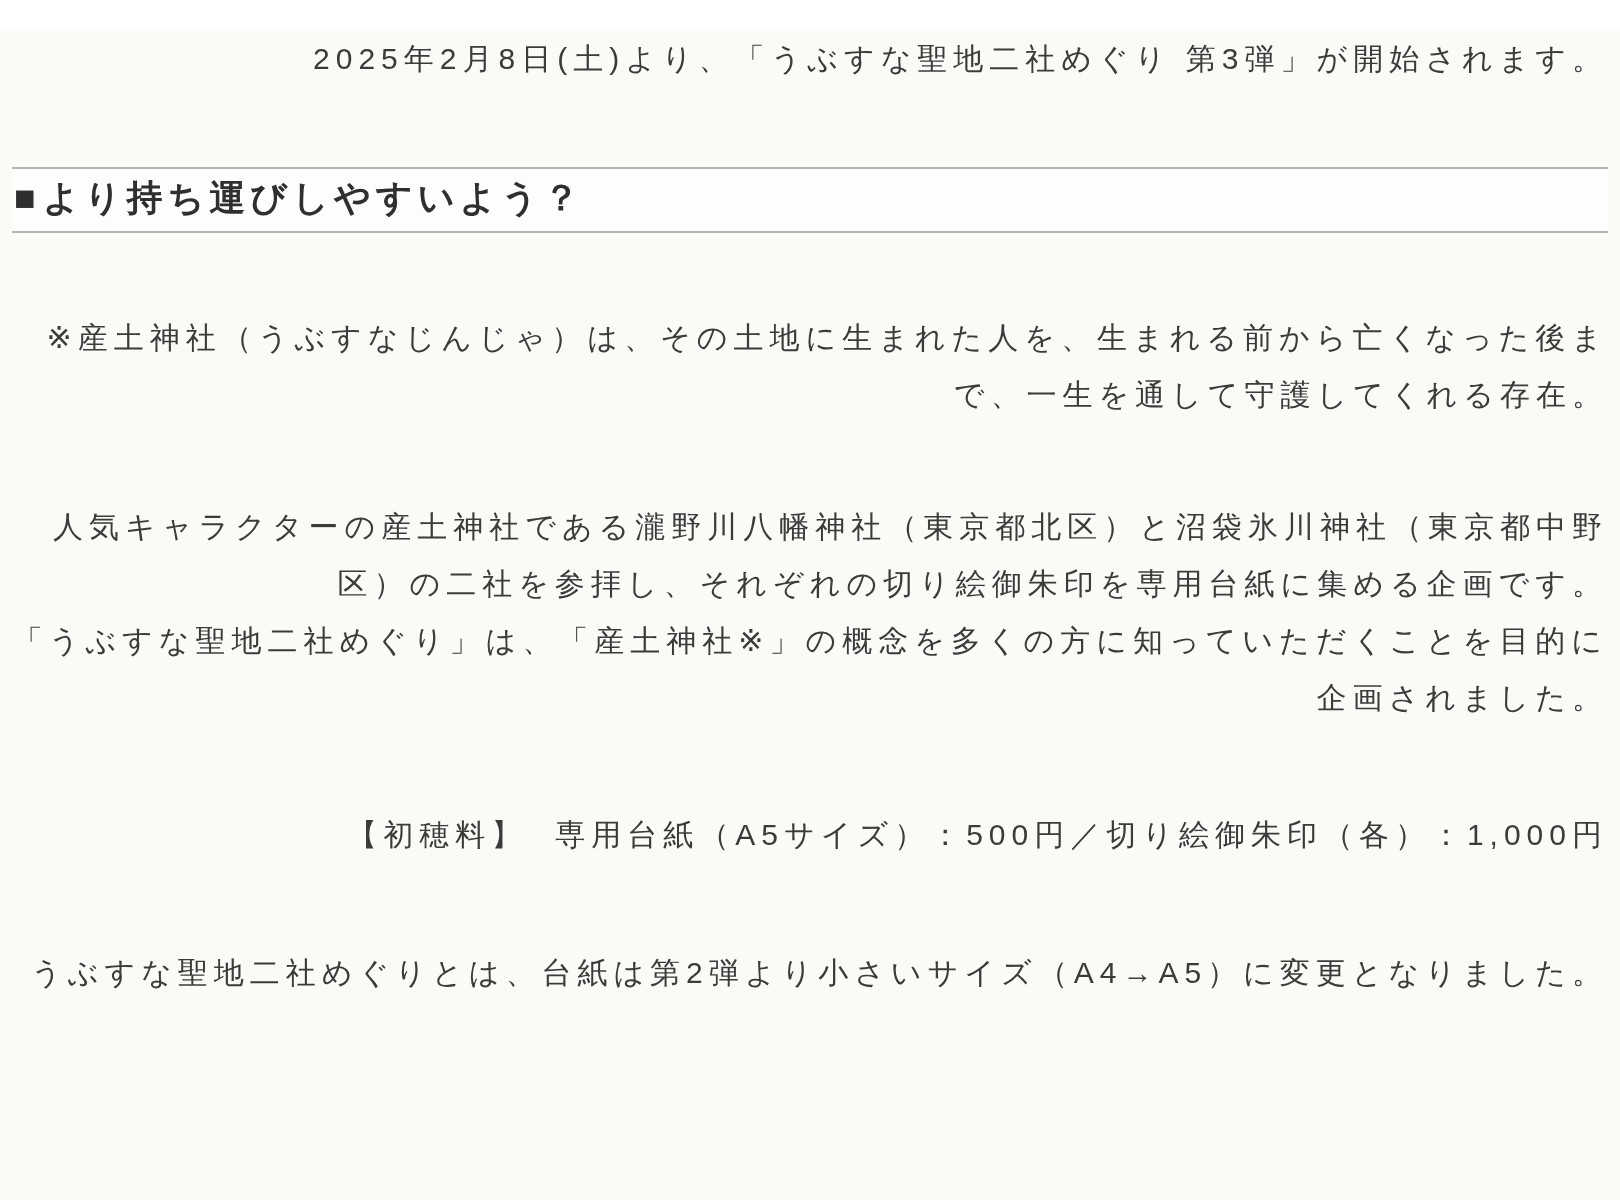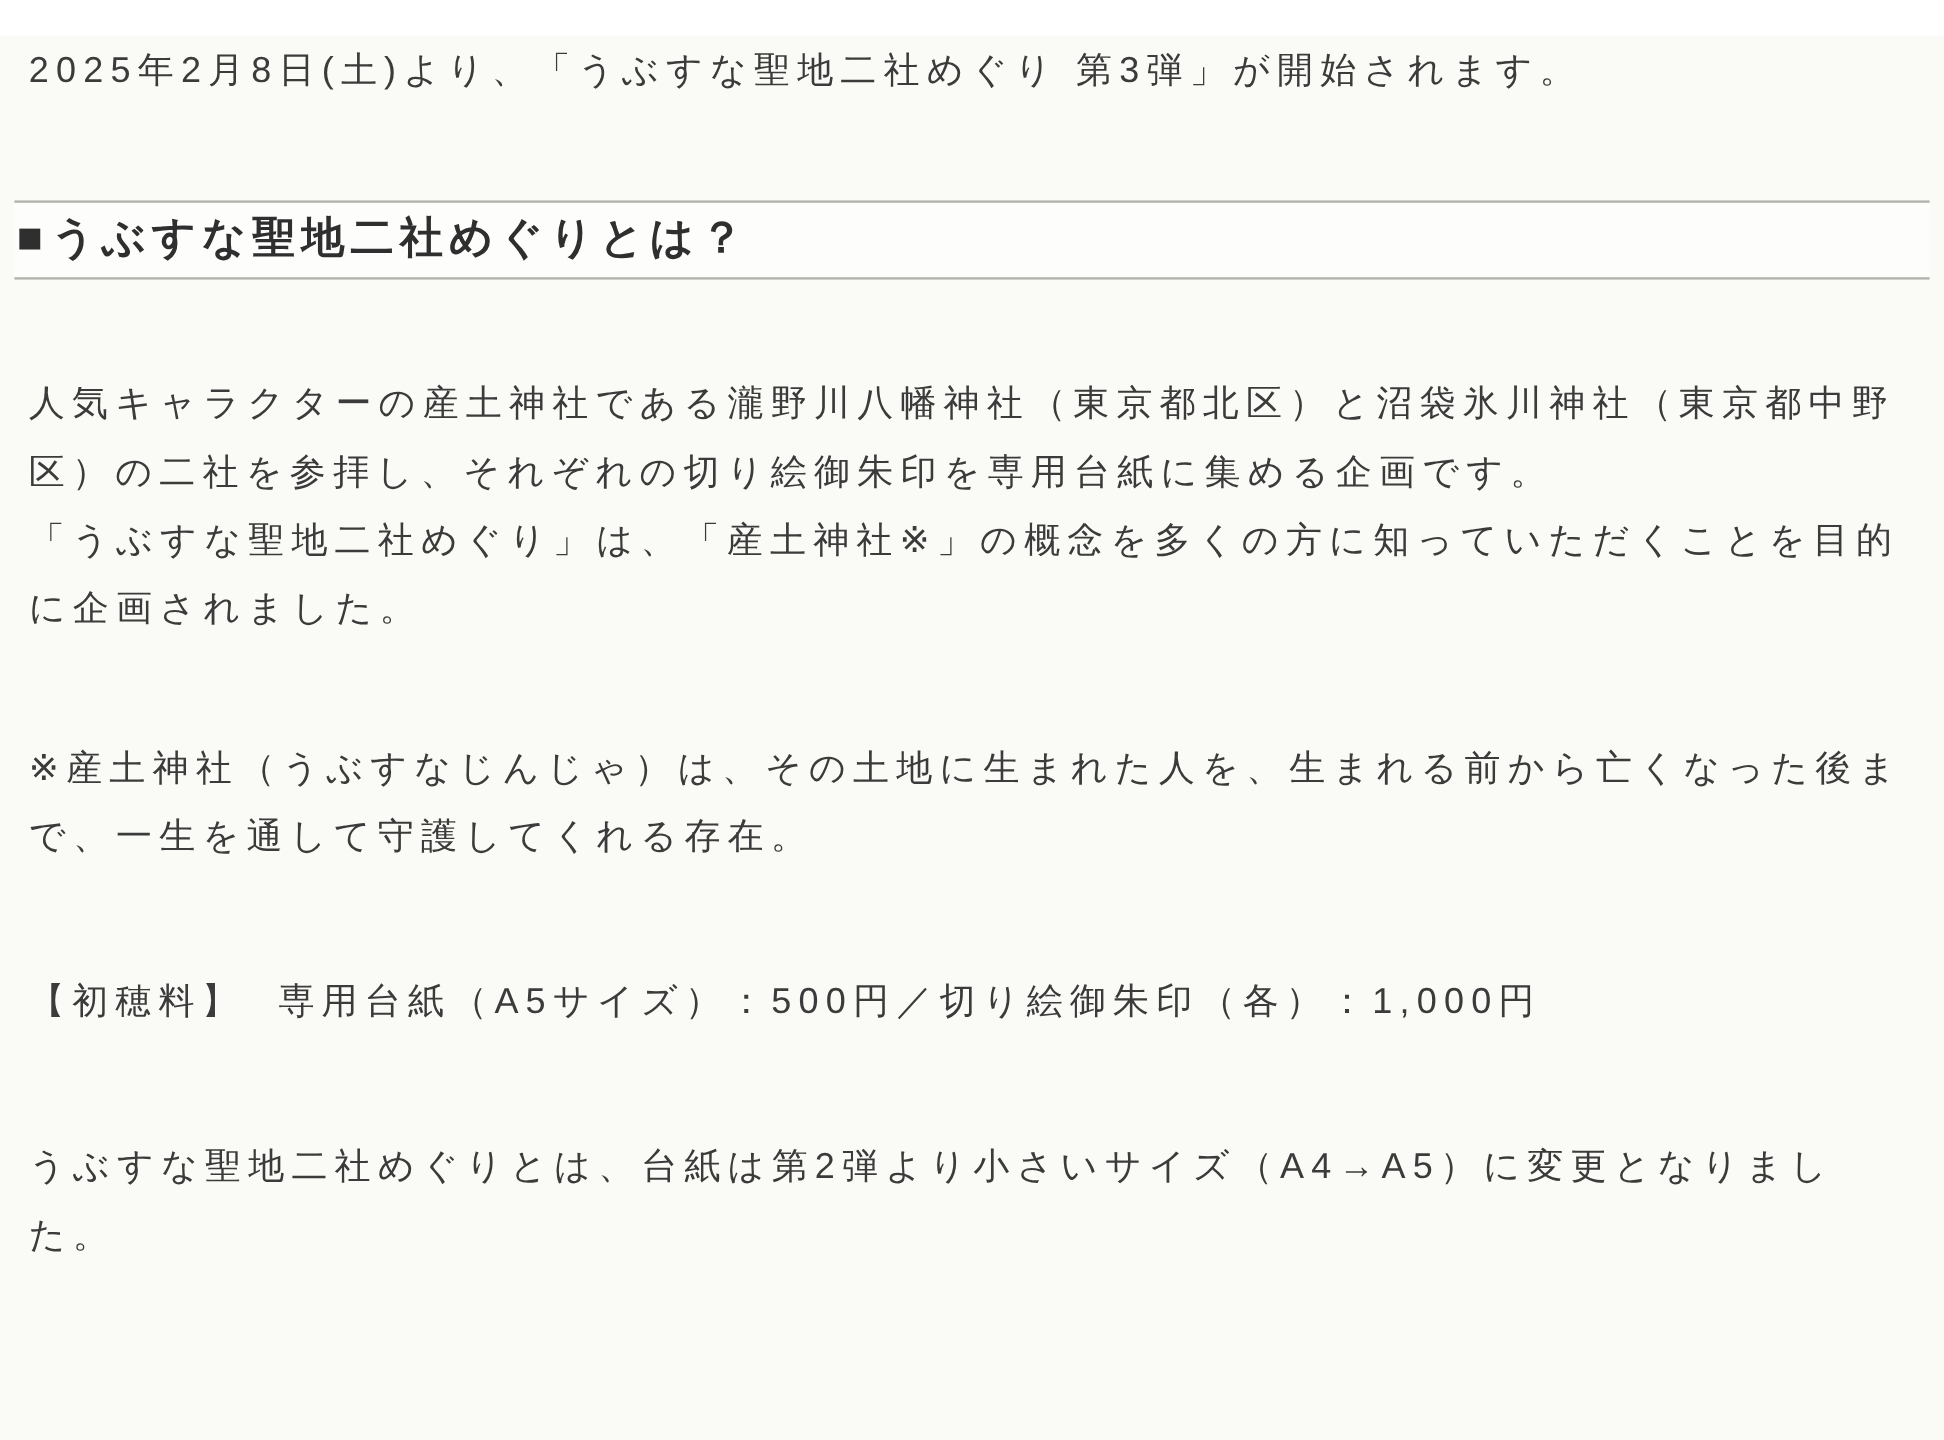--- a/index.html
+++ b/index.html
@@ -15,25 +15,25 @@
     font-family: "Liberation Sans", "DejaVu Sans", sans-serif;
   }
   .top-strip {
     height: 30px;
     background: #ffffff;
   }
   .content {
     padding: 0 12px;
   }
   .body-text {
-    margin: 12px;
+    margin: 0;
     font-size: 30px;
     line-height: 57px;
     letter-spacing: 6px;
-    text-align: left;
+    text-align: right;
     word-break: normal;
     overflow-wrap: break-word;
   }
   .intro {
     margin-top: 0;
   }
   .section-heading {
     margin: 80px 0 0 0;
     padding: 9px 2px 13px 2px;
     border-top: 2px solid #b3b4ae;
@@ -58,25 +58,25 @@
 <body>
 
 <div class="page">
 
   <div class="top-strip"></div>
 
   <div class="content">
 
     <p class="body-text intro">2025年2月8日(土)より、「うぶすな聖地二社めぐり 第3弾」が開始されます。</p>
 
-    <h2 class="section-heading"><span class="marker">■</span><span>うぶすな聖地二社めぐりとは？</span></h2>
+    <h2 class="section-heading"><span class="marker">■</span><span>より持ち運びしやすいよう？</span></h2>
+
+    <p class="body-text note-paragraph">※産土神社（うぶすなじんじゃ）は、その土地に生まれた人を、生まれる前から亡くなった後まで、一生を通して守護してくれる存在。</p>
 
     <p class="body-text about-paragraph"><span>人気キャラクターの産土神社である瀧野川八幡神社（東京都北区）と沼袋氷川神社（東京都中野区）の二社を参拝し、それぞれの切り絵御朱印を専用台紙に集める企画です。</span><br><span>「うぶすな聖地二社めぐり」は、「産土神社※」の概念を多くの方に知っていただくことを目的に企画されました。</span></p>
-
-    <p class="body-text note-paragraph">※産土神社（うぶすなじんじゃ）は、その土地に生まれた人を、生まれる前から亡くなった後まで、一生を通して守護してくれる存在。</p>
 
     <div class="body-text details-block">
       <div class="detail-line"><span class="detail-label">【初穂料】</span><span>専用台紙（A5サイズ）：500円／切り絵御朱印（各）：1,000円</span></div>
     </div>
 
     <p class="body-text footer-paragraph">うぶすな聖地二社めぐりとは、台紙は第2弾より小さいサイズ（A4→A5）に変更となりました。</p>
 
   </div>
 </div>
 

